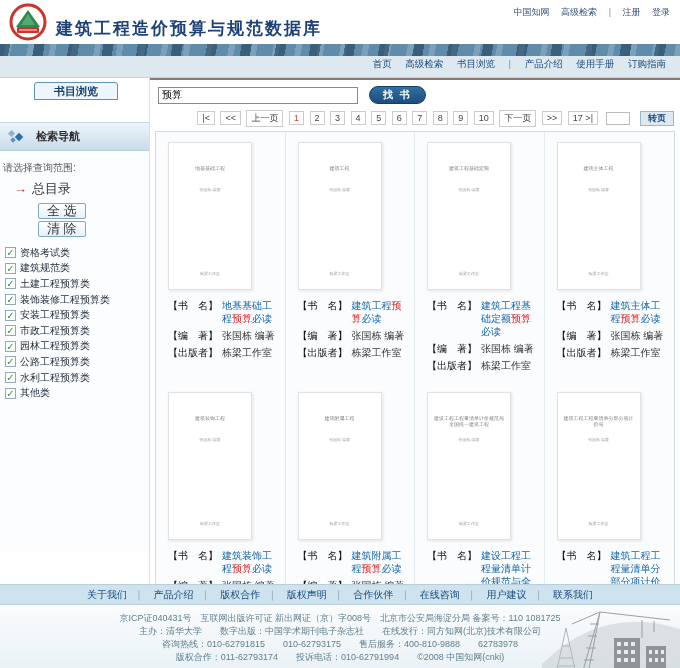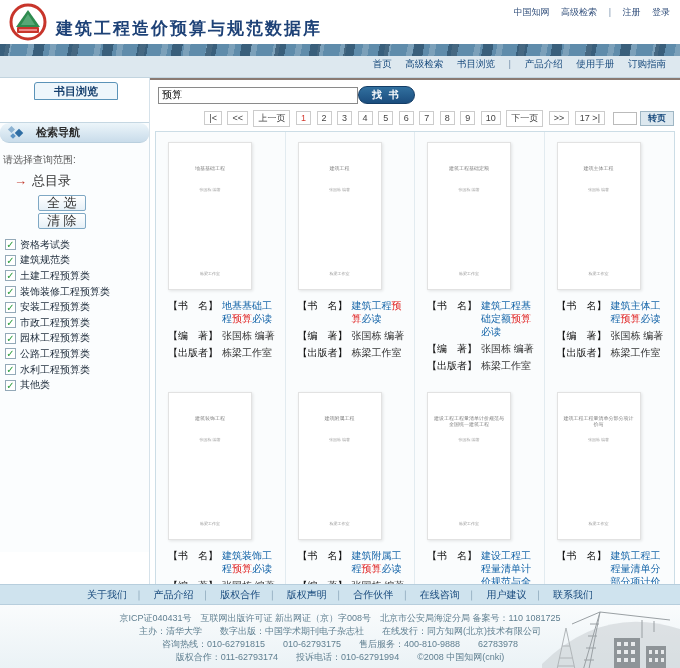--- a/index.html
+++ b/index.html
@@ -27,50 +27,50 @@
     text-align:right; padding-right:14px; font-size:9.5px; color:#17497c; }
   .nav a { color:#17497c; text-decoration:none; margin-left:11px; cursor:pointer; }
   .nav .sep { margin-left:11px; color:#7a93ad; }
   
   .content { display:flex; height:506px; overflow:hidden; }
   aside { width:150px; background:#fff; border-right:1px solid #d6e2ea; position:relative; }
   .tab { margin:4px 0 0 34px; width:84px; height:18px; line-height:16px; text-align:center;
     font-size:11px; font-weight:bold; color:#17406e; background:#eef6fb;
     border:1px solid #5b93b8; border-radius:3px 3px 0 0; cursor:pointer; }
   .side-panel { margin-top:22px; border-top:1px solid #c5d7e2; background:#fbfdfe; min-height:430px; }
-  .panel-head { height:20px; display:flex; align-items:center;
+  .panel-head { height:28px; display:flex; align-items:center;
     background:linear-gradient(#ecf5fa,#c9dcea); border-bottom:1px solid #b9cfde;
-    font-size:11px; font-weight:bold; color:#2c2c2c;border-radius:9px; }
+    font-size:11px; font-weight:bold; color:#2c2c2c; }
   .panel-head svg { margin:0 7px 0 7px; }
   .scope { font-size:10px; color:#5a5a5a; margin:10px 0 2px 3px; }
   .rootrow { font-size:13px; color:#333; margin:5px 0 3px 14px; cursor:pointer; }
   .rootrow .arr { color:#c0392b; font-weight:bold; margin-right:5px; }
   .btnrow { margin:3px 0 8px 38px; }
   .sbtn { display:inline-block; font-size:13px; line-height:14px; padding:0 8px;
     border:1px solid #7fa8c4; background:linear-gradient(#ffffff,#e6f0f7); color:#333;
     border-radius:2px; margin-right:6px; cursor:pointer; }
   .cats { margin:4px 0 0 5px; }
   .cat { height:15.6px; display:flex; align-items:center; font-size:10px; color:#1d2b3a; cursor:pointer; }
   .cb { width:11px; height:11px; border:1px solid #93a9b8; background:#fff; color:#2e9e3e;
     font-size:10px; line-height:9px; text-align:center; margin-right:4px; flex:none; }
   
   main { flex:1; background:#fff; border-top:2px solid #8a7a72; padding:3px 5px 0 5px; overflow:hidden; }
   .search-row { margin:3px 0 2px 3px; display:flex; align-items:center; }
   .search-input { width:200px; height:17px; border:1px solid #8a8a8a; font-size:10px;
     padding:1px 3px; font-family:inherit; }
-  .findbtn { height:18px; padding:0 13px; background:linear-gradient(#31709f,#1b4d7e);
+  .findbtn { margin-left:11px; height:18px; padding:0 13px; background:linear-gradient(#31709f,#1b4d7e);
     color:#fff; font-size:10px; font-weight:bold; border:1px solid #143d66; border-radius:9px;
     letter-spacing:2px; cursor:pointer; font-family:inherit; }
   .pagerow { text-align:right; margin:6px 1px 4px 0; font-size:9px; color:#555; white-space:nowrap; }
   .pg { display:inline-block; border:1px solid #ccc; background:#fff; padding:1px 4px; margin-left:3px;
     cursor:pointer; color:#444; }
   .pg.cur { color:#d43a2f; }
   .pg-input { width:24px; height:13px; border:1px solid #bbb; margin-left:6px; vertical-align:middle; }
   .pg-go { display:inline-block; border:1px solid #9fb6c4; background:#dde8ef; color:#17497c;
-    font-weight:bold; padding:0 7px; margin-left:0; cursor:pointer; }
+    font-weight:bold; padding:0 7px; margin-left:7px; cursor:pointer; }
   .grid { border:1px solid #ccdde6; background:#fafcfd; margin:2px 0 6px 0; }
   .grow { display:flex; }
   .grow1 .gcell { min-height:186px; }
   .grow2 .gcell { min-height:212px; }
   .gcell { width:25%; border-right:1px solid #e2ebf0; padding:10px 6px 6px 12px; }
   .gcell:last-child { border-right:none; }
   .cover { width:84px; height:148px; background:#fff; border:1px solid #e2e2e2;
     box-shadow:1px 1px 3px rgba(0,0,0,.10); position:relative; margin-bottom:9px; cursor:pointer; }
   .cover .ct { position:absolute; top:22px; left:5px; right:5px; text-align:center;
     font-size:5px; color:#808080; line-height:6px; max-height:18px; overflow:hidden; }

